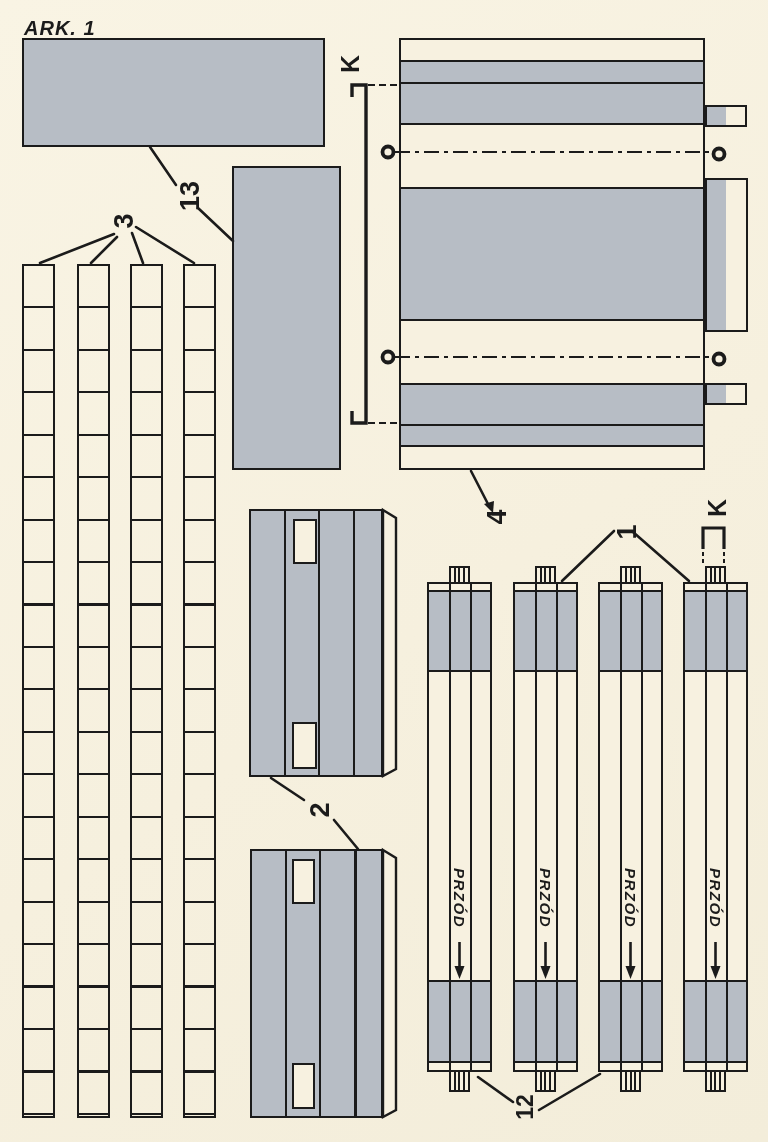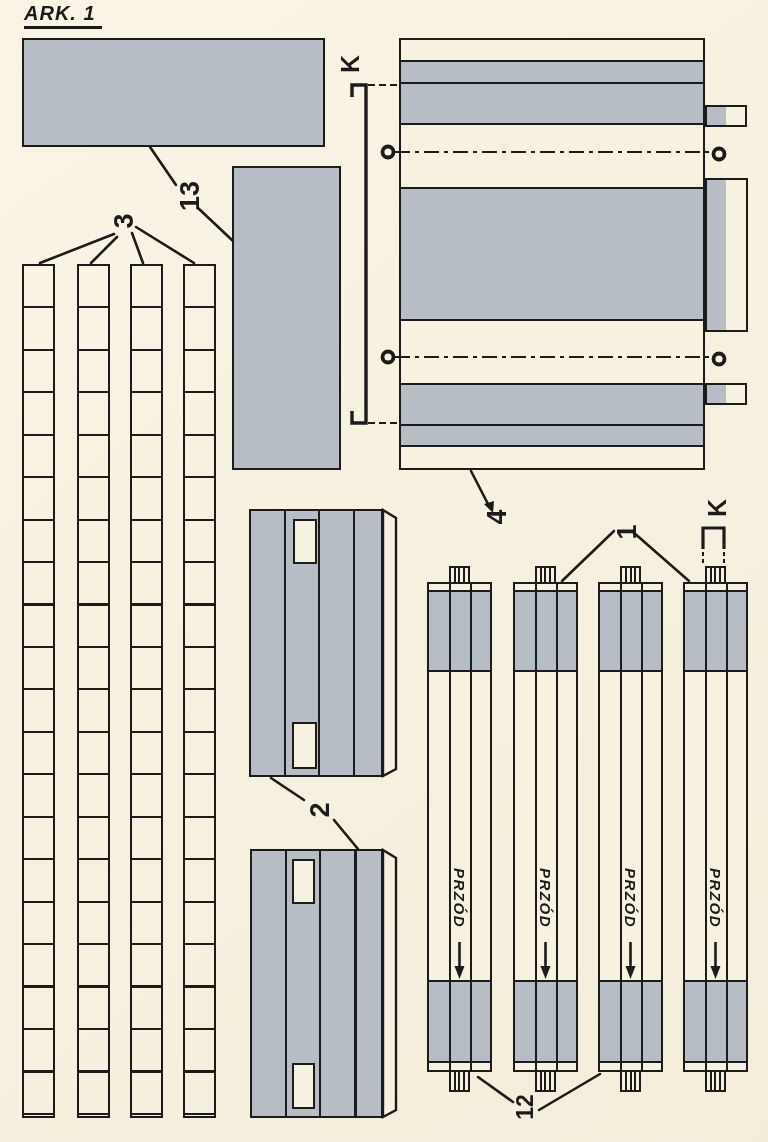--- a/index.html
+++ b/index.html
@@ -8,21 +8,21 @@
     background:#f7f1e0;
     background-image:linear-gradient(145deg,#f9f4e4 0%,#f6f0de 55%,#f3edda 100%);
     font-family:"Liberation Sans",sans-serif;color:#1b1b1b;overflow:hidden;
   }
   .abs{position:absolute;}
   .outl{border:2.5px solid #1b1b1b;box-sizing:border-box;}
   .gray{background-color:#b7bdc5;}
   svg.overlay{position:absolute;left:0;top:0;width:768px;height:1142px;pointer-events:none;}
 
   .title{
-    position:absolute;left:24px;top:2px;font-size:20px;font-weight:bold;font-style:italic;
+    position:absolute;left:24px;top:17px;font-size:20px;font-weight:bold;font-style:italic;
     letter-spacing:1px;border-bottom:3px solid #1b1b1b;padding:0 6px 1px 0;
   }
   .rotlabel{
     position:absolute;display:flex;align-items:center;justify-content:center;
     font-weight:bold;font-size:27px;transform:rotate(-90deg);line-height:1;
   }
   .rotlabel.small{font-size:23px;}
   .rotlabel.k{font-size:25px;}
 
   

